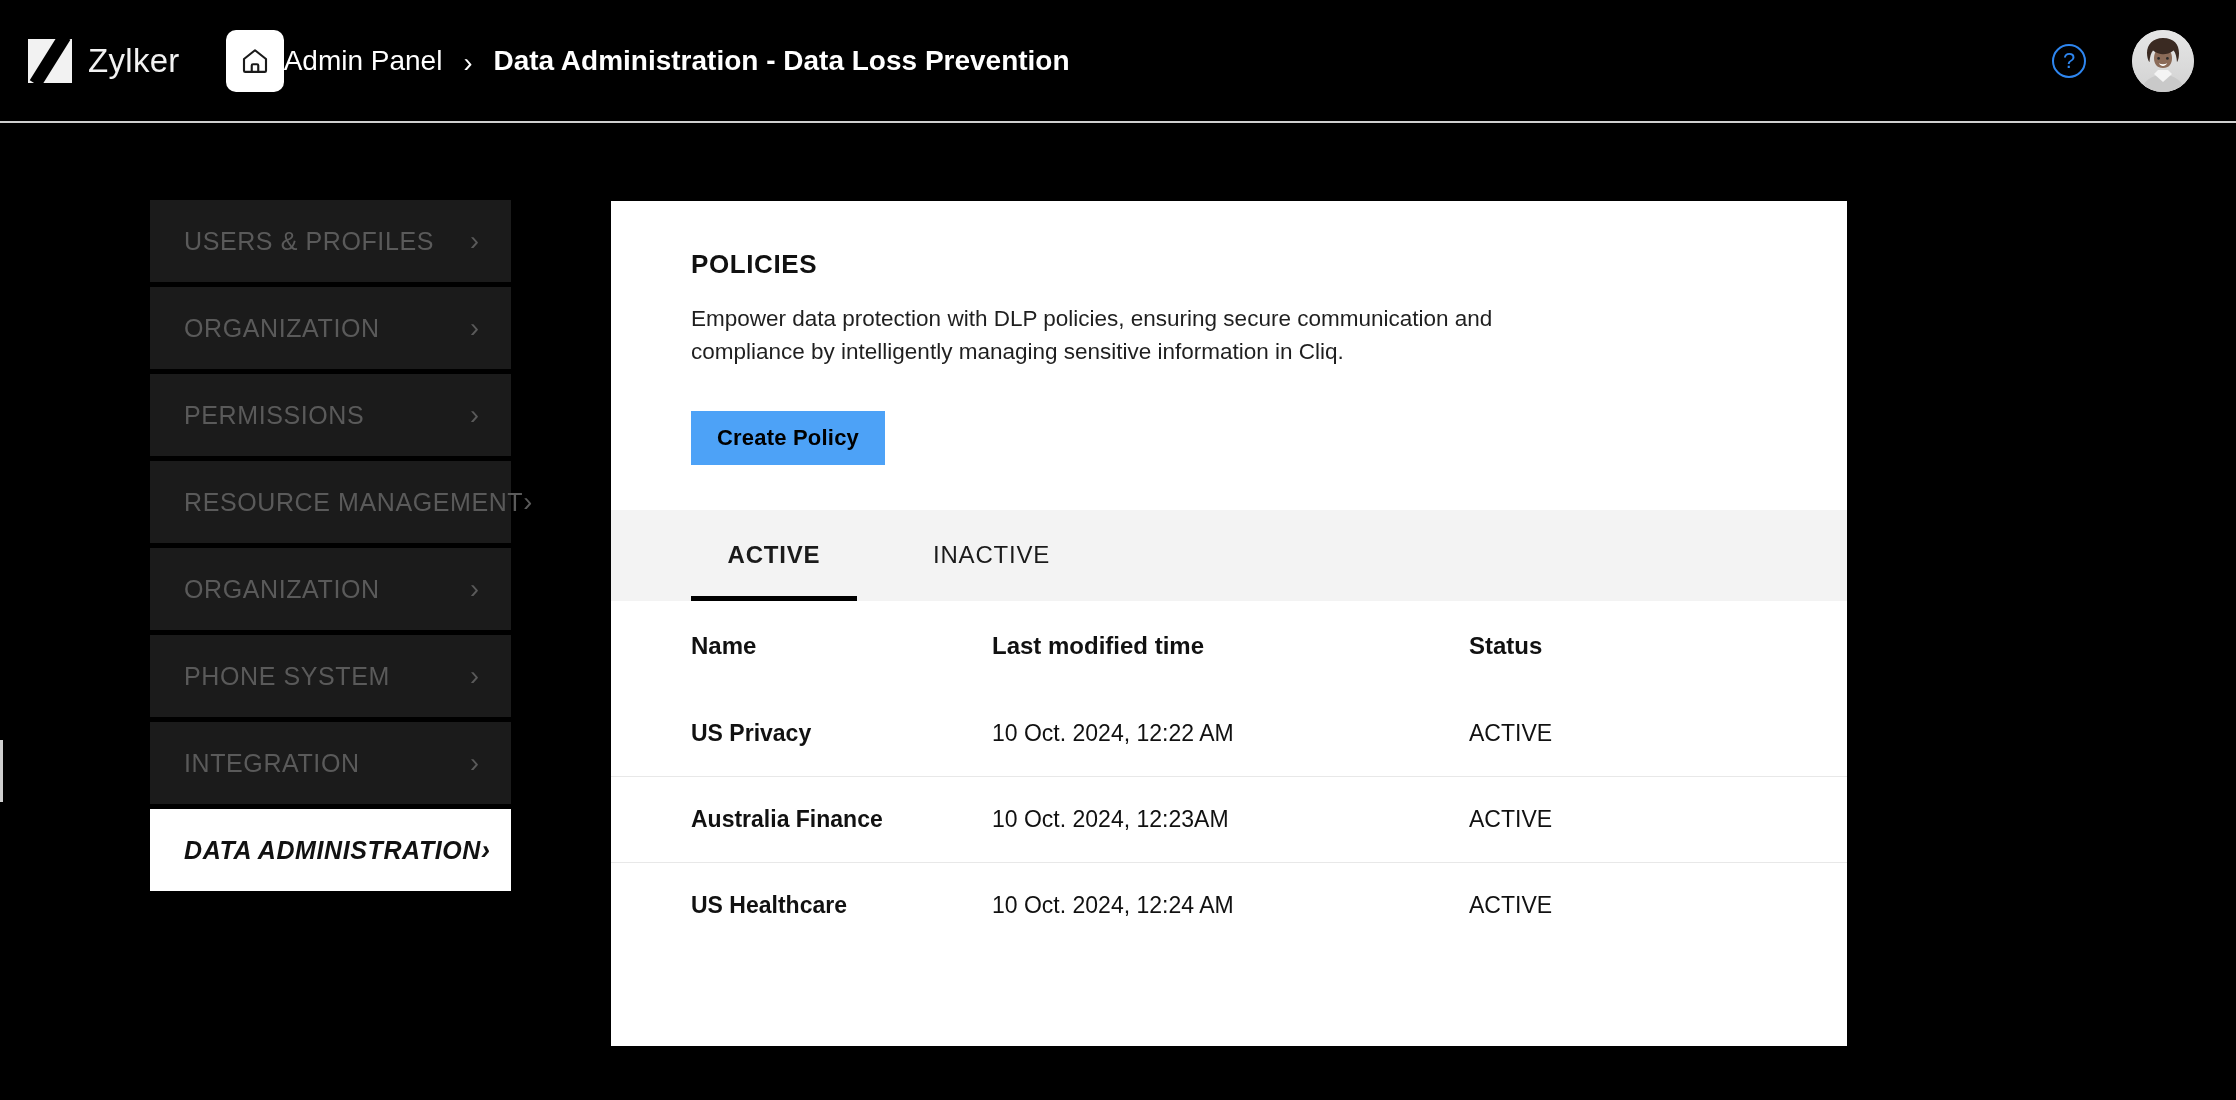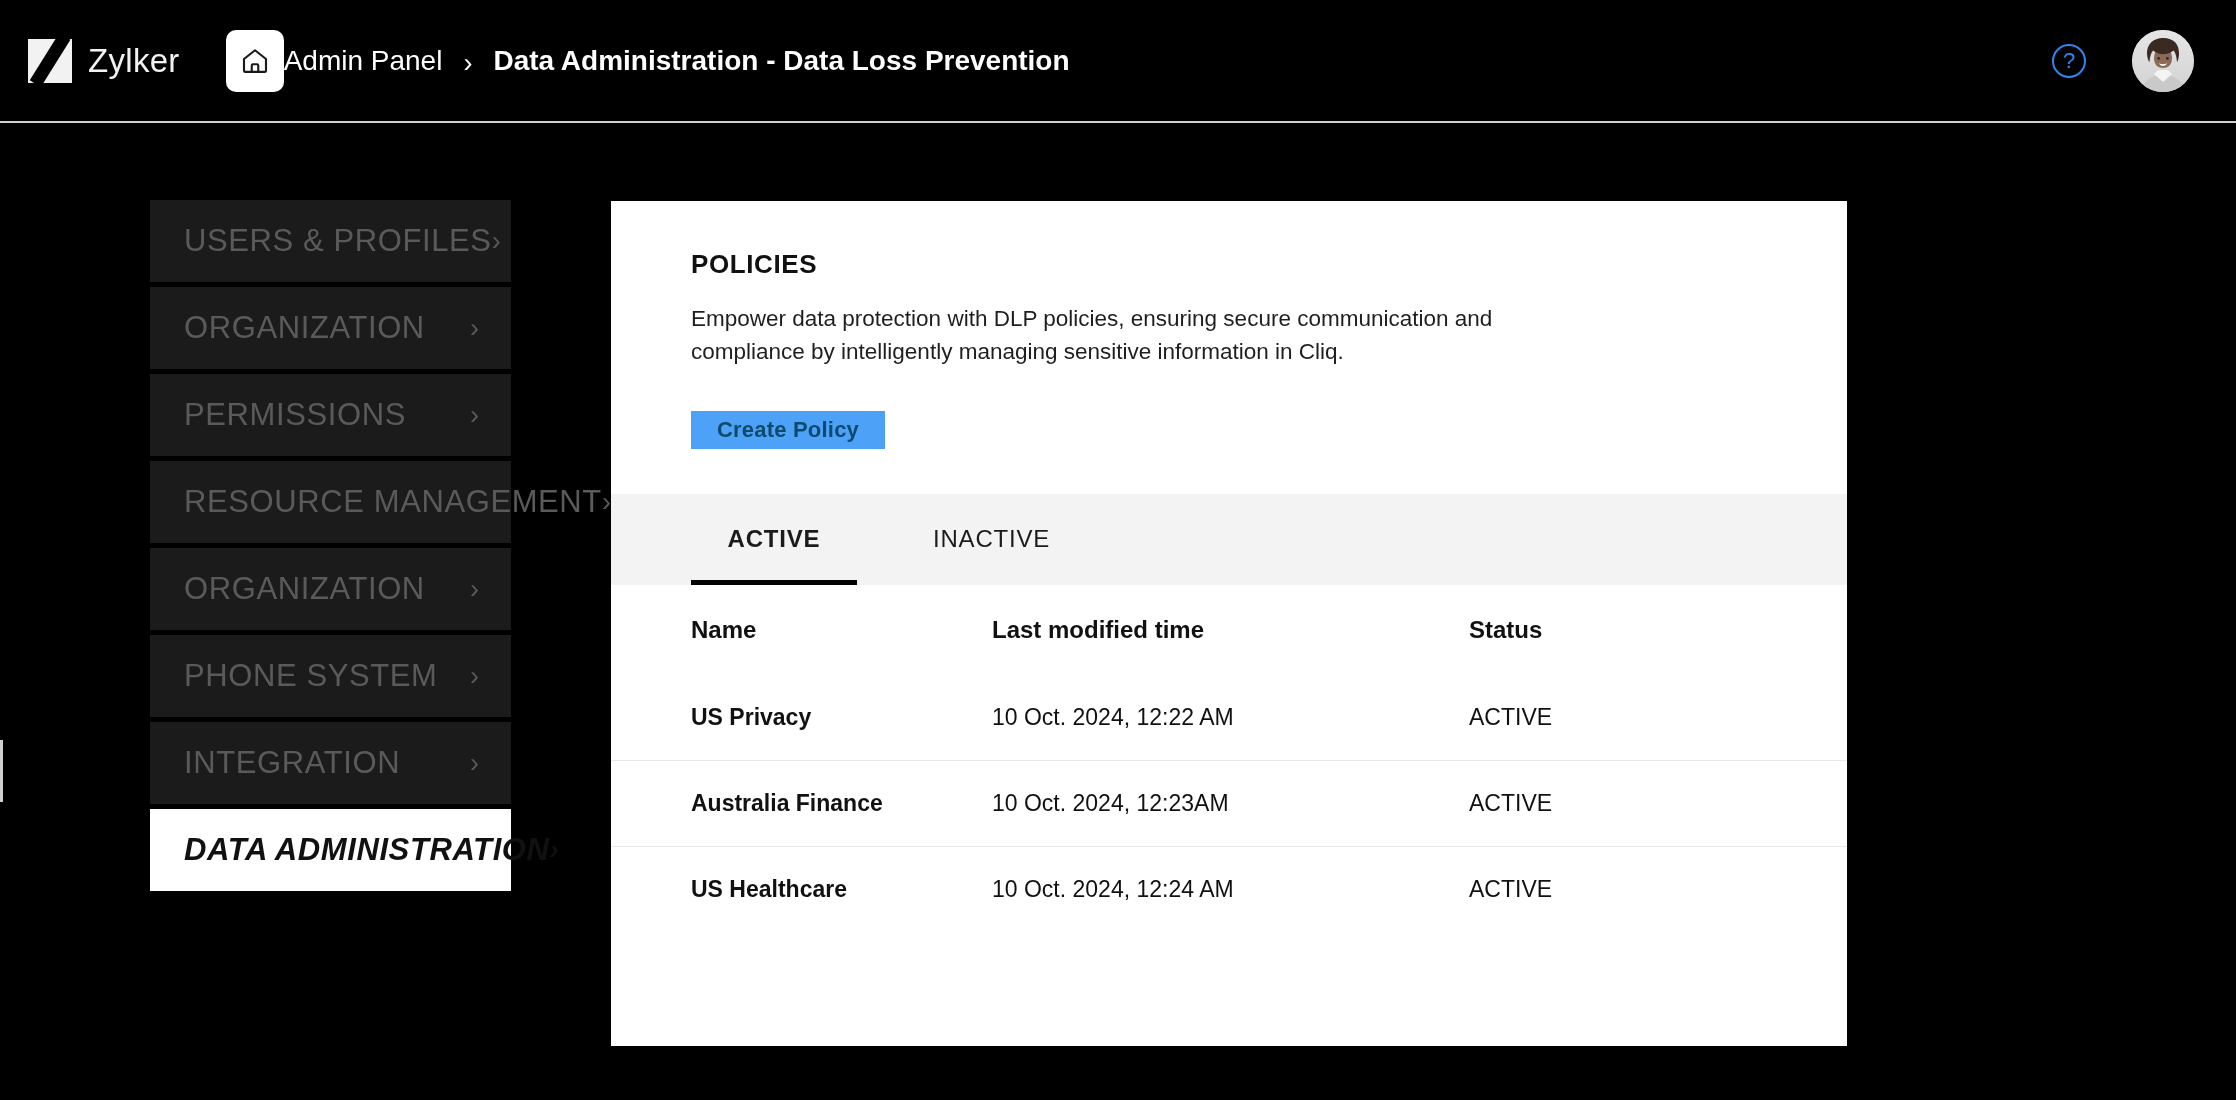--- a/index.html
+++ b/index.html
@@ -130,21 +130,21 @@
     background: #1b1b1b;
     display: flex;
     align-items: center;
     justify-content: space-between;
     padding: 0 32px 0 34px;
     margin-bottom: 5px;
     cursor: pointer;
   }
   .nav-item .label {
     color: #5a5a5a;
-    font-size: 31px;
+    font-size: 25px;
     letter-spacing: 0.6px;
     font-weight: 400;
     white-space: nowrap;
   }
   .nav-item .chev {
     color: #5a5a5a;
     font-size: 27px;
     line-height: 1;
     font-weight: 300;
   }
@@ -211,23 +211,23 @@
     padding: 0 20px;
     font-size: 21px;
     font-family: "Liberation Sans", sans-serif;
     color: #222222;
   }
   .search-box::placeholder {
     color: #9b9b9b;
   }
   .btn-primary {
     background: #4da2f7;
-    color: #0c4a6e;
+    color: #000000;
     border: none;
-    height: 38px;
+    height: 54px;
     padding: 0 26px;
     font-size: 22px;
     font-weight: 700;
     font-family: "Liberation Sans", sans-serif;
     cursor: pointer;
     letter-spacing: 0.2px;
   }
 
   
   .tabbar {

